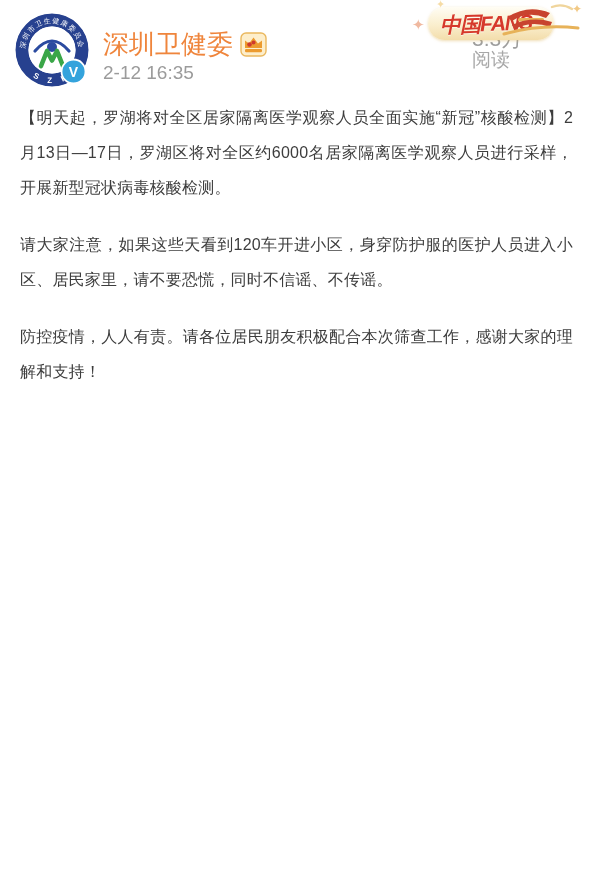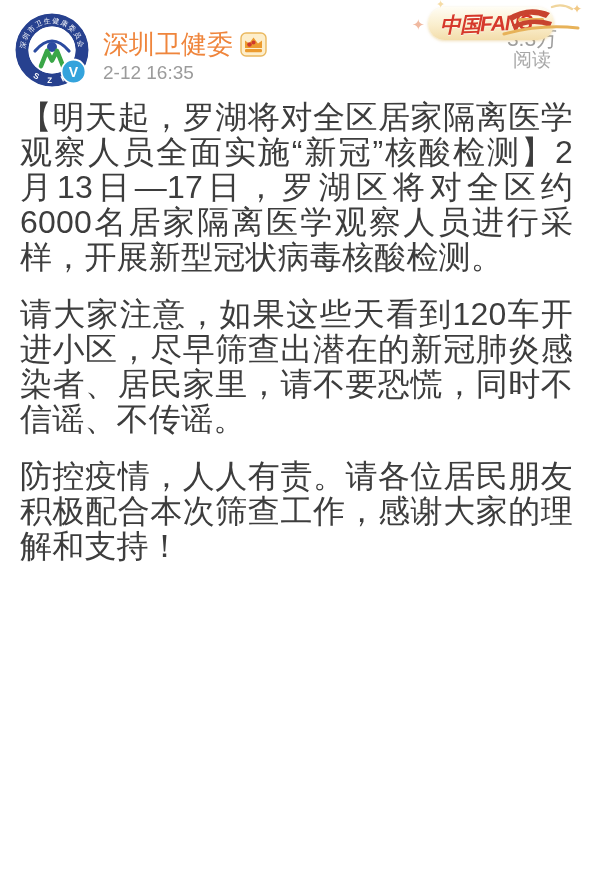--- a/index.html
+++ b/index.html
@@ -32,22 +32,22 @@
     white-space: nowrap; cursor: pointer;
   }
   .vip-crown { width: 27px; height: 25px; display: block; }
   .timestamp {
     position: absolute; left: 103px; top: 62px;
     font-size: 19px; color: #9b9b9b;
   }
 
   
   .reads {
-    position: absolute; right: 28px; top: 28px;
-    width: 80px; text-align: center;
+    position: absolute; right: 48px; top: 28px;
+    width: 80px; text-align: left;
     color: #a7a7a7; z-index: 1; line-height: 21px;
   }
   .reads-count { font-size: 21px; color: #9e9e9e; }
   .reads-label { font-size: 19px; color: #a7a7a7; }
 
   
   .fans-badge {
     position: absolute; left: 428px; top: 7px;
     width: 126px; height: 33px; border-radius: 17px;
     background: linear-gradient(180deg, #fffdf4 0%, #faeecd 55%, #f3ddab 100%);
@@ -65,21 +65,21 @@
   .gate { position: absolute; left: 500px; top: 1px; z-index: 3; }
   .star { position: absolute; z-index: 3; color: #f2c985; }
   .star-left  { left: 412px; top: 16px; font-size: 15px; color: #f0b9a0; }
   .star-top   { left: 436px; top: -2px; font-size: 11px; color: #f6dca6; }
   .star-right { left: 572px; top: 2px;  font-size: 12px; color: #f2c985; }
 
   
   .post-body { padding: 0 19px 0 20px; }
   .post-par {
     margin: 0 8px 22px 0;
-    font-size: 32px; line-height: 35px;
+    font-size: 16px; line-height: 35px;
     color: #3d3d3d; text-align: justify;
     letter-spacing: 0.2px;
   }
   .post-par:first-child { margin-top: 0; }
 </style>
 </head>
 <body>
 
 <div class="page">
 
@@ -137,17 +137,17 @@
       <path d="M4 33 Q40 23 78 27" fill="none" stroke="#e7b259" stroke-width="3" stroke-linecap="round"></path>
       <path d="M52 6 Q62 2 72 8" fill="none" stroke="#f0d59c" stroke-width="2.4" stroke-linecap="round"></path>
     </svg>
     <span class="star star-left">✦</span>
     <span class="star star-top">✦</span>
     <span class="star star-right">✦</span>
   </div>
 
   <div class="post-body">
     <p class="post-par">【明天起，罗湖将对全区居家隔离医学观察人员全面实施“新冠”核酸检测】2月13日—17日，罗湖区将对全区约6000名居家隔离医学观察人员进行采样，开展新型冠状病毒核酸检测。</p>
-    <p class="post-par">请大家注意，如果这些天看到120车开进小区，尽早筛查出潜在的新冠肺炎感染者、居民家里，请不要恐慌，同时不信谣、不传谣。</p>
+    <p class="post-par">请大家注意，如果这些天看到120车开进小区，身穿防护服的医护人员进入小区、居民家里，请不要恐慌，同时不信谣、不传谣。</p>
     <p class="post-par">防控疫情，人人有责。请各位居民朋友积极配合本次筛查工作，感谢大家的理解和支持！</p>
   </div>
 
 </div>
 
 </body></html>

